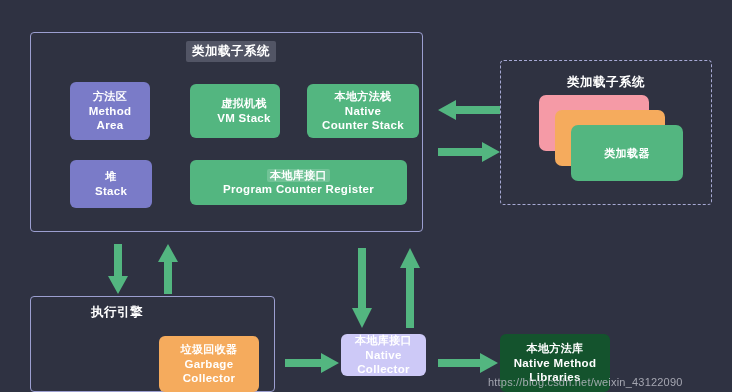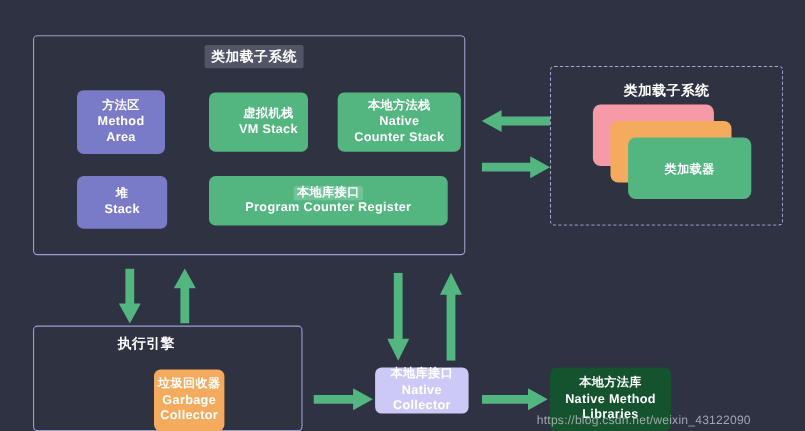--- a/index.html
+++ b/index.html
@@ -136,24 +136,24 @@
   <div class="panel-title" style="left:500px;top:74px;width:212px;">类加载子系统</div>
 
   <div class="card" style="left:597px;top:94px;width:0;height:0;"></div>
   <div class="card c-pink" style="background:#f59aa6;left:539px;top:95px;width:110px;height:56px;"></div>
   <div class="card c-orange" style="background:#f5ab5d;left:555px;top:110px;width:110px;height:56px;"></div>
   <div class="card c-green" style="background:#53b680;left:571px;top:125px;width:112px;height:56px;">
     <span>类加载器</span>
   </div>
 
   <div class="panel" style="left:30px;top:296px;width:245px;height:96px;"></div>
-  <div class="panel-title" style="left:28px;top:304px;width:210px;">执行引擎</div>
-
-
-  <div class="node c-orange" style="left:140px;top:336px;width:64px;height:56px;text-align:right;">
+  <div class="panel-title" style="left:12px;top:304px;width:210px;">执行引擎</div>
+
+
+  <div class="node c-orange" style="left:159px;top:336px;width:100px;height:56px;text-align:right;">
     <span class="cn">垃圾回收器</span>
     <span class="en">Garbage</span>
     <span class="en">Collector</span>
   </div>
 
   <div class="node c-lav" style="left:341px;top:334px;width:85px;height:42px;">
     <span class="cn">本地库接口</span>
     <span class="en">Native</span>
     <span class="en">Collector</span>
   </div>

